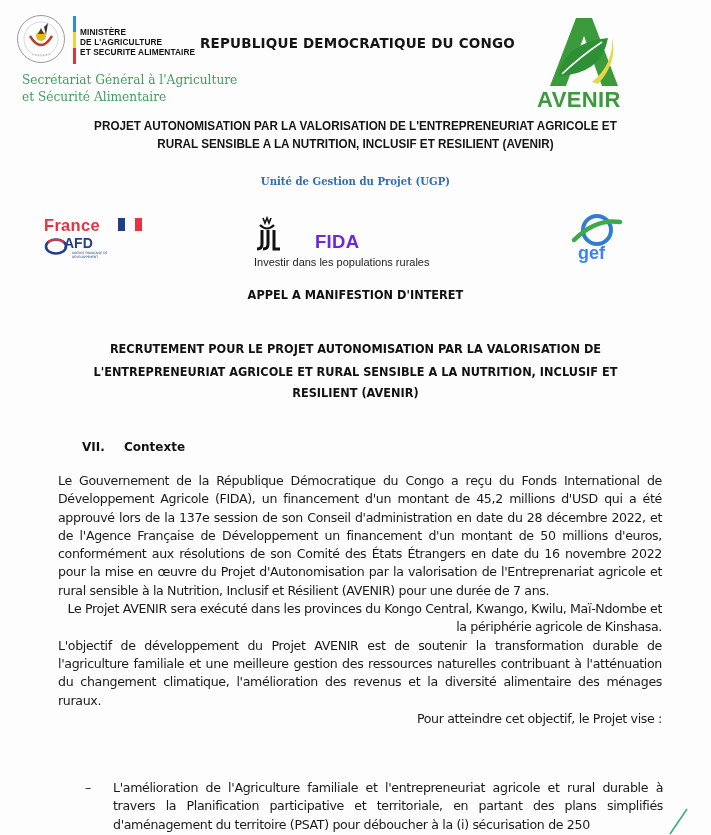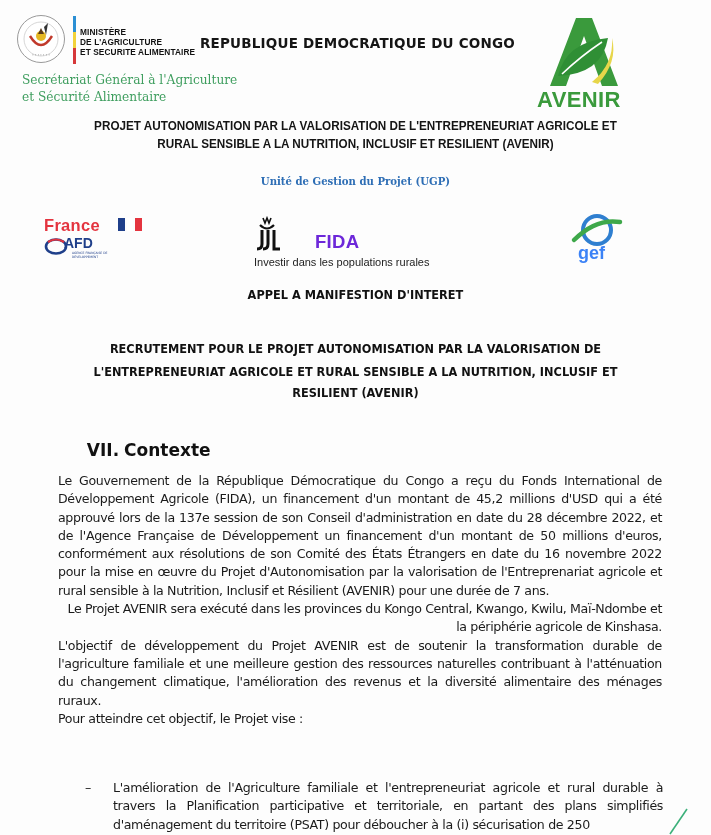--- a/index.html
+++ b/index.html
@@ -38,21 +38,21 @@
   .fida-tag { left: 254px; top: 256px; font-family: "Liberation Sans", sans-serif; font-size: 11px; color: #222; }
 
   .gef-logo { left: 570px; top: 212px; width: 54px; height: 36px; }
   .gef { left: 578px; top: 243px; font-family: "Liberation Sans", sans-serif; font-weight: 700; font-size: 18px; color: #3b82f6; }
 
   
   .ami { left: 0; width: 711px; top: 288px; text-align: center; font-weight: 700; font-size: 12.2px; color: #111; transform: scaleX(0.93); transform-origin: 355px 0; }
   .recr { left: 0; width: 711px; top: 338px; text-align: center; font-weight: 700; font-size: 12.2px; line-height: 23px; color: #111; transform: scaleX(0.93); transform-origin: 355px 0; }
   .recr .last { line-height: 18px; }
 
-  .section { left: 82px; top: 440px; font-weight: 700; font-size: 17px; color: #111; text-align: center; }
+  .section { left: 82px; top: 440px; font-weight: 700; font-size: 12px; color: #111; }
   .section .num { display: inline-block; width: 42px; }
 
   .para-block { left: 58px; width: 604px; top: 472px; font-family: "DejaVu Sans", sans-serif; font-size: 12.6px; line-height: 18.3px; color: #1b1b1b; text-align: justify; letter-spacing: -0.35px; }
   .para-block p { margin: 0; }
   .bullets { left: 85px; width: 578px; top: 779px; font-size: 12.6px; line-height: 18.3px; letter-spacing: -0.35px; text-align: justify; color: #1b1b1b; }
   .bullets .dash { position: absolute; left: 0; top: 0; }
   .bullets .btext { margin-left: 28px; }
 
   .pen-mark { left: 667px; top: 808px; width: 22px; height: 27px; }
 </style>
@@ -135,21 +135,21 @@
 </div>
 
 <div class="abs section">
   <span class="num">VII.</span><span>Contexte</span>
 </div>
 
 <div class="abs para-block">
   <p>Le Gouvernement de la République Démocratique du Congo a reçu du Fonds International de Développement Agricole (FIDA), un financement d'un montant de 45,2 millions d'USD qui a été approuvé lors de la 137e session de son Conseil d'administration en date du 28 décembre 2022, et de l'Agence Française de Développement un financement d'un montant de 50 millions d'euros, conformément aux résolutions de son Comité des États Étrangers en date du 16 novembre 2022 pour la mise en œuvre du Projet d'Autonomisation par la valorisation de l'Entreprenariat agricole et rural sensible à la Nutrition, Inclusif et Résilient (AVENIR) pour une durée de 7 ans.</p>
   <p style="text-align:right">Le Projet AVENIR sera exécuté dans les provinces du Kongo Central, Kwango, Kwilu, Maï-Ndombe et la périphérie agricole de Kinshasa.</p>
   <p>L'objectif de développement du Projet AVENIR est de soutenir la transformation durable de l'agriculture familiale et une meilleure gestion des ressources naturelles contribuant à l'atténuation du changement climatique, l'amélioration des revenus et la diversité alimentaire des ménages ruraux.</p>
-  <p style="text-align:left">Pour atteindre cet objectif, le Projet vise :</p>
+  <p style="text-align:right">Pour atteindre cet objectif, le Projet vise :</p>
 </div>
 
 <div class="abs bullets">
   <div style="position:relative">
     <span class="dash">–</span>
     <div class="btext">L'amélioration de l'Agriculture familiale et l'entrepreneuriat agricole et rural durable à travers la Planification participative et territoriale, en partant des plans simplifiés d'aménagement du territoire (PSAT) pour déboucher à la (i) sécurisation de 250</div>
   </div>
 </div>
 
 <svg class="abs pen-mark" viewBox="0 0 22 27">

